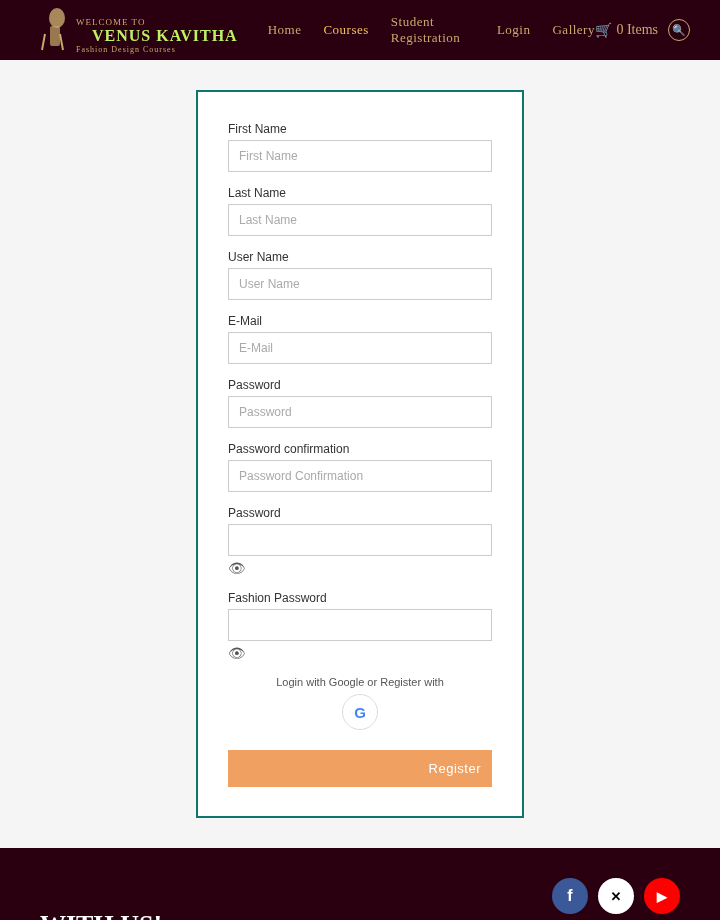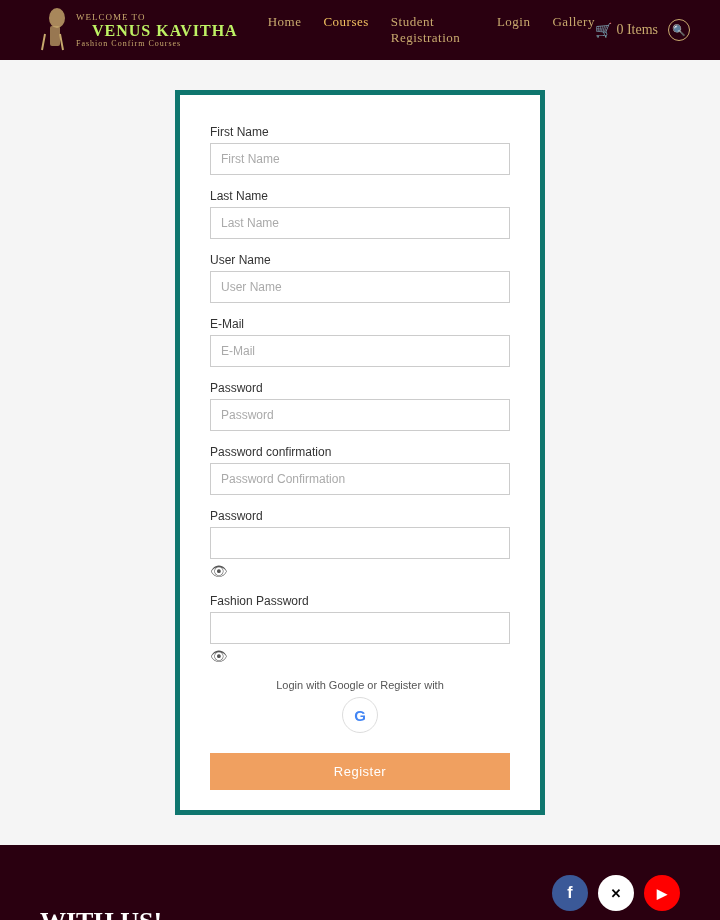--- a/index.html
+++ b/index.html
@@ -8,21 +8,21 @@
     
     header {
       background-color: #2a0010;
       display: flex;
       align-items: center;
       padding: 8px 30px;
       height: 60px;
     }
     .logo-area {
       display: flex;
-      align-items: center;
+      align-items: flex-end;
       gap: 8px;
       flex: 0 0 auto;
       margin-right: 30px;
     }
     .logo-text {
       display: flex;
       flex-direction: column;
     }
     .welcome-text {
       color: #c8a96e;
@@ -42,21 +42,21 @@
       color: #c8a96e;
       font-size: 8px;
       letter-spacing: 1px;
     }
     .logo-icon {
       width: 38px;
       height: 48px;
     }
     nav {
       display: flex;
-      align-items: flex-start;
+      align-items: center;
       gap: 22px;
       flex: 1;
     }
     nav a {
       color: #c8a96e;
       text-decoration: none;
       font-size: 13px;
       font-family: 'Georgia', serif;
       letter-spacing: 0.5px;
       text-transform: capitalize;
@@ -92,23 +92,23 @@
     main {
       background: #f5f5f5;
       padding: 30px 20px;
       min-height: 660px;
       display: flex;
       justify-content: center;
       align-items: flex-start;
     }
     .form-card {
       background: #fff;
-      border: 5px solid #0f766e;
-      padding: 30px 30px 20px;
-      width: 370px;
+      border: 2px solid #0f766e;
+      padding: 30px 30px 29px;
+      width: 328px;
     }
     .form-group {
       margin-bottom: 14px;
     }
     .form-group label {
       display: block;
       font-size: 12px;
       color: #333;
       margin-bottom: 4px;
       font-family: Arial, sans-serif;
@@ -166,20 +166,21 @@
       width: 100%;
       background: #f0a060;
       color: #fff;
       border: none;
       padding: 11px;
       font-size: 13px;
       font-family: Arial, sans-serif;
       cursor: pointer;
       letter-spacing: 0.5px;
       margin-top: 8px;
+      text-align: right;
     }
 
     
     footer {
       background-color: #2a0010;
       padding: 30px 40px 20px;
       min-height: 200px;
       display: flex;
       flex-direction: column;
     }
@@ -228,21 +229,21 @@
   <div class="logo-area">
     <svg class="logo-icon" viewBox="0 0 38 48">
       <ellipse cx="27" cy="12" rx="8" ry="10" fill="#c8a96e" opacity="0.8"></ellipse>
       <rect x="20" y="20" width="10" height="20" rx="2" fill="#c8a96e" opacity="0.7"></rect>
       <line x1="15" y1="28" x2="12" y2="44" stroke="#c8a96e" stroke-width="2"></line>
       <line x1="30" y1="28" x2="33" y2="44" stroke="#c8a96e" stroke-width="2"></line>
     </svg>
     <div class="logo-text">
       <span class="welcome-text">Welcome to</span>
       <span class="brand-name">VENUS KAVITHA</span>
-      <span class="brand-sub">Fashion Confirm Courses</span>
+      <span class="brand-sub">Fashion Design Courses</span>
     </div>
   </div>
   <nav>
     <a>Home</a>
     <a class="active">Courses</a>
     <a>Student Registration</a>
     <a>Login</a>
     <a>Gallery</a>
   </nav>
   <div class="header-right">

